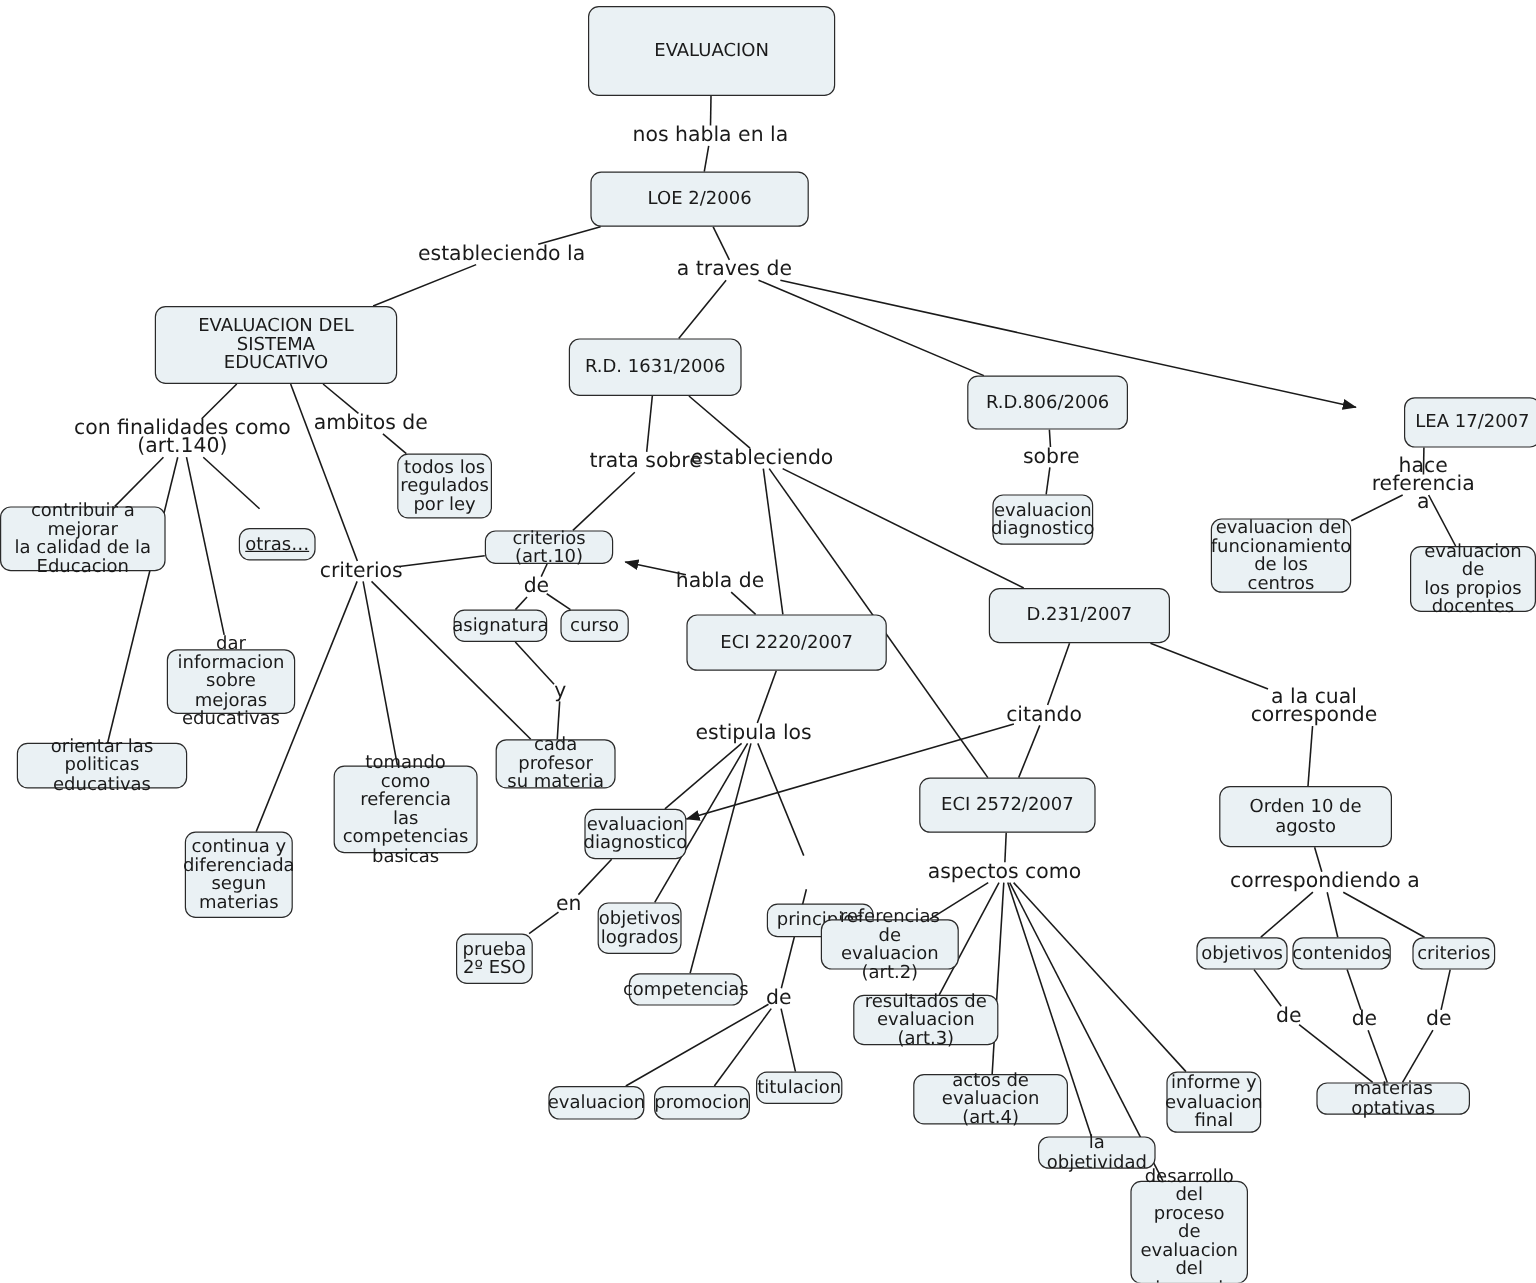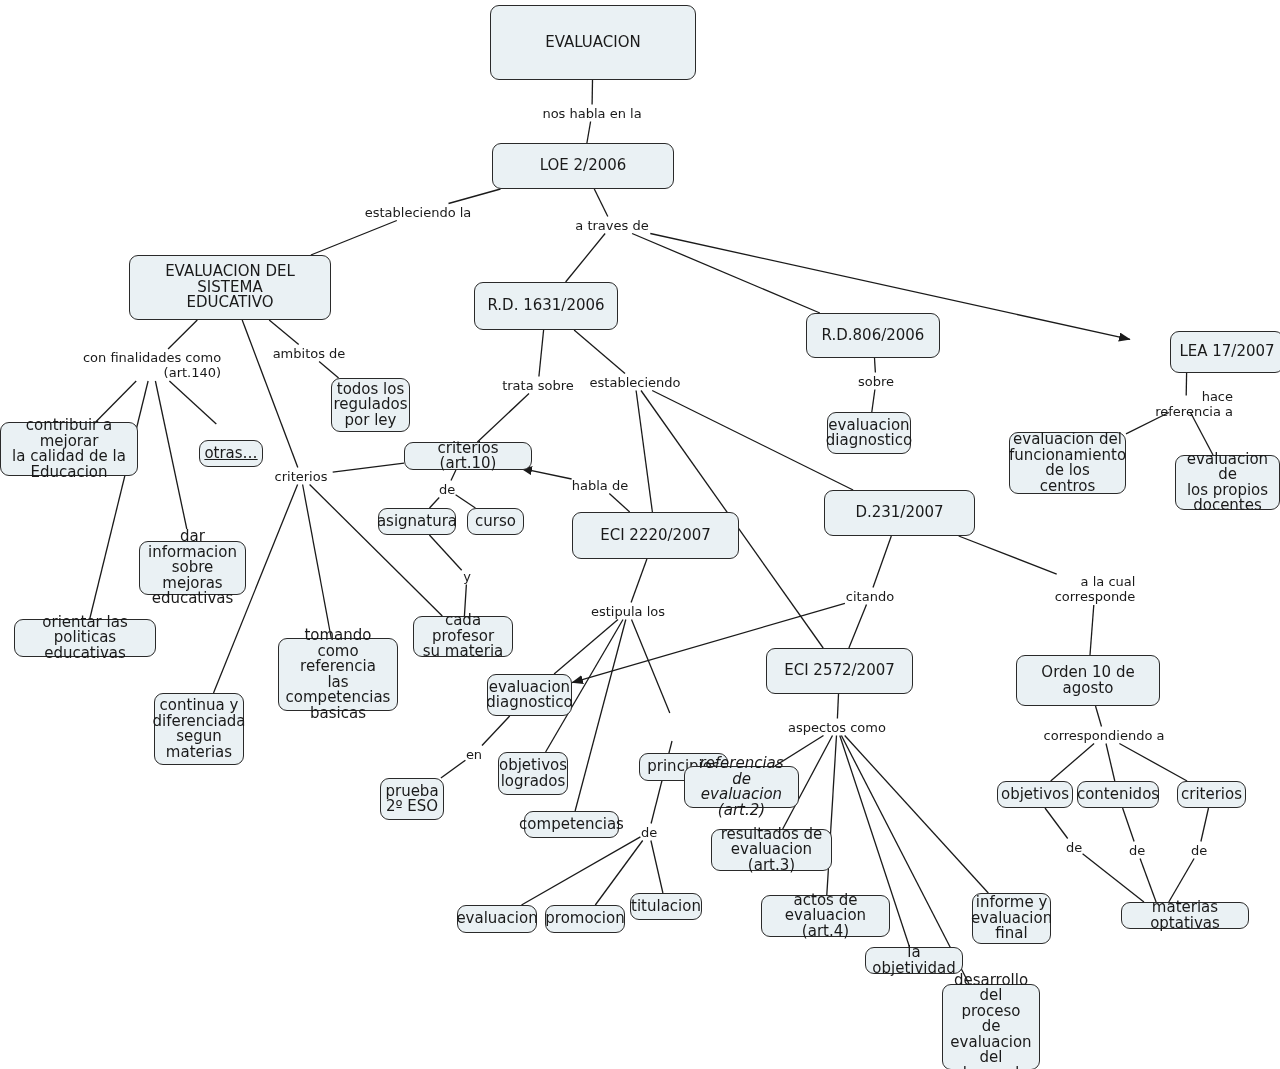--- a/index.html
+++ b/index.html
@@ -21,23 +21,23 @@
     text-align:center;
     color:#1a1a1a;
     font-size:15px;
     line-height:15.5px;
     white-space:pre-line;
     padding:2px 6px;
   }
   .linklabel{
     position:absolute;
     color:#1a1a1a;
-    font-size:13px;
+    font-size:17px;
     line-height:15px;
-    text-align:right;
+    text-align:center;
     white-space:pre-line;
     transform:translate(-50%,-50%);
     background:transparent;
   }
 </style>
 </head>
 <body>
 
 <div id="map">
   <svg id="edges" xmlns="http://www.w3.org/2000/svg">
@@ -128,21 +128,21 @@
       <div class="node" style="left: 474px; top: 282px; width: 144px; height: 48px;">R.D. 1631/2006</div>
       <div class="node" style="left: 806px; top: 313px; width: 134px; height: 45px;">R.D.806/2006</div>
       <div class="node" style="left: 1130px; top: 331px; width: 114px; height: 42px; margin-left: 40px;">LEA 17/2007</div>
       <div class="node" style="left: 331px; top: 378px; width: 79px; height: 54px;">todos los
 regulados
 por ley</div>
       <div class="node" style="left: 0px; top: 422px; width: 138px; height: 54px;">contribuir a mejorar
 la calidad de la
 Educacion</div>
       <div class="node" style="left: 199px; top: 440px; width: 64px; height: 27px; text-decoration: underline;">otras…</div>
-      <div class="node" style="left: 404px; top: 442px; width: 128px; height: 28px;">criterios (art.10)</div>
+      <div class="node" style="left: 404px; top: 442px; width: 107px; height: 28px;">criterios (art.10)</div>
       <div class="node" style="left: 827px; top: 412px; width: 84px; height: 42px;">evaluacion
 diagnostico</div>
       <div class="node" style="left: 1009px; top: 432px; width: 117px; height: 62px;">evaluacion del
 funcionamiento
 de los
 centros</div>
       <div class="node" style="left: 1175px; top: 455px; width: 105px; height: 55px;">evaluacion de
 los propios
 docentes</div>
       <div class="node" style="left: 139px; top: 529px; width: 107px; height: 54px; margin-top: 12px;">dar informacion
@@ -165,39 +165,39 @@
 agosto</div>
       <div class="node" style="left: 487px; top: 674px; width: 85px; height: 42px;">evaluacion
 diagnostico</div>
       <div class="node" style="left: 154px; top: 693px; width: 90px; height: 72px;">continua y
 diferenciada
 segun
 materias</div>
       <div class="node" style="left: 639px; top: 713px; width: 89px; height: 28px; margin-top: 40px;">principios</div>
       <div class="node" style="left: 498px; top: 752px; width: 70px; height: 43px;">objetivos
 logrados</div>
-      <div class="node" style="left: 684px; top: 766px; width: 115px; height: 42px; font-style: italic;">referencias de
+      <div class="node" style="left: 684px; top: 766px; width: 115px; height: 42px;">referencias de
 evaluacion (art.2)</div>
       <div class="node" style="left: 997px; top: 781px; width: 76px; height: 27px;">objetivos</div>
       <div class="node" style="left: 1077px; top: 781px; width: 82px; height: 27px;">contenidos</div>
       <div class="node" style="left: 1177px; top: 781px; width: 69px; height: 27px;">criterios</div>
       <div class="node" style="left: 380px; top: 778px; width: 64px; height: 42px;">prueba
 2º ESO</div>
       <div class="node" style="left: 711px; top: 829px; width: 121px; height: 42px;">resultados de
 evaluacion (art.3)</div>
       <div class="node" style="left: 524px; top: 811px; width: 95px; height: 27px;">competencias</div>
       <div class="node" style="left: 630px; top: 893px; width: 72px; height: 27px;">titulacion</div>
       <div class="node" style="left: 457px; top: 905px; width: 80px; height: 28px;">evaluacion</div>
       <div class="node" style="left: 545px; top: 905px; width: 80px; height: 28px;">promocion</div>
       <div class="node" style="left: 761px; top: 895px; width: 129px; height: 42px;">actos de
 evaluacion (art.4)</div>
       <div class="node" style="left: 972px; top: 893px; width: 79px; height: 51px;">informe y
 evaluacion
 final</div>
-      <div class="node" style="left: 1097px; top: 902px; width: 128px; height: 27px; margin-left: 24px;">materias optativas</div>
+      <div class="node" style="left: 1097px; top: 902px; width: 128px; height: 27px;">materias optativas</div>
       <div class="node" style="left: 865px; top: 947px; width: 98px; height: 27px;">la objetividad</div>
       <div class="node" style="left: 942px; top: 984px; width: 98px; height: 86px;">desarrollo
 del proceso
 de evaluacion
 del
 alumnado</div>
     </div>
   <div id="label-layer">
       <div class="linklabel" style="left: 592px; top: 113px;">nos habla en la</div>
       <div class="linklabel" style="left: 418px; top: 212px;">estableciendo la</div>

